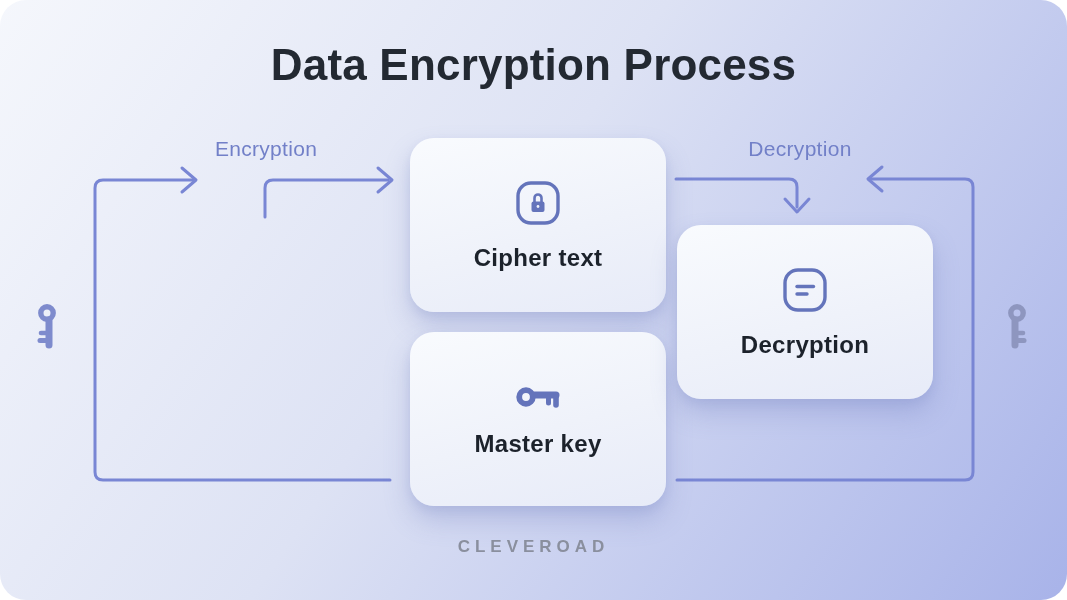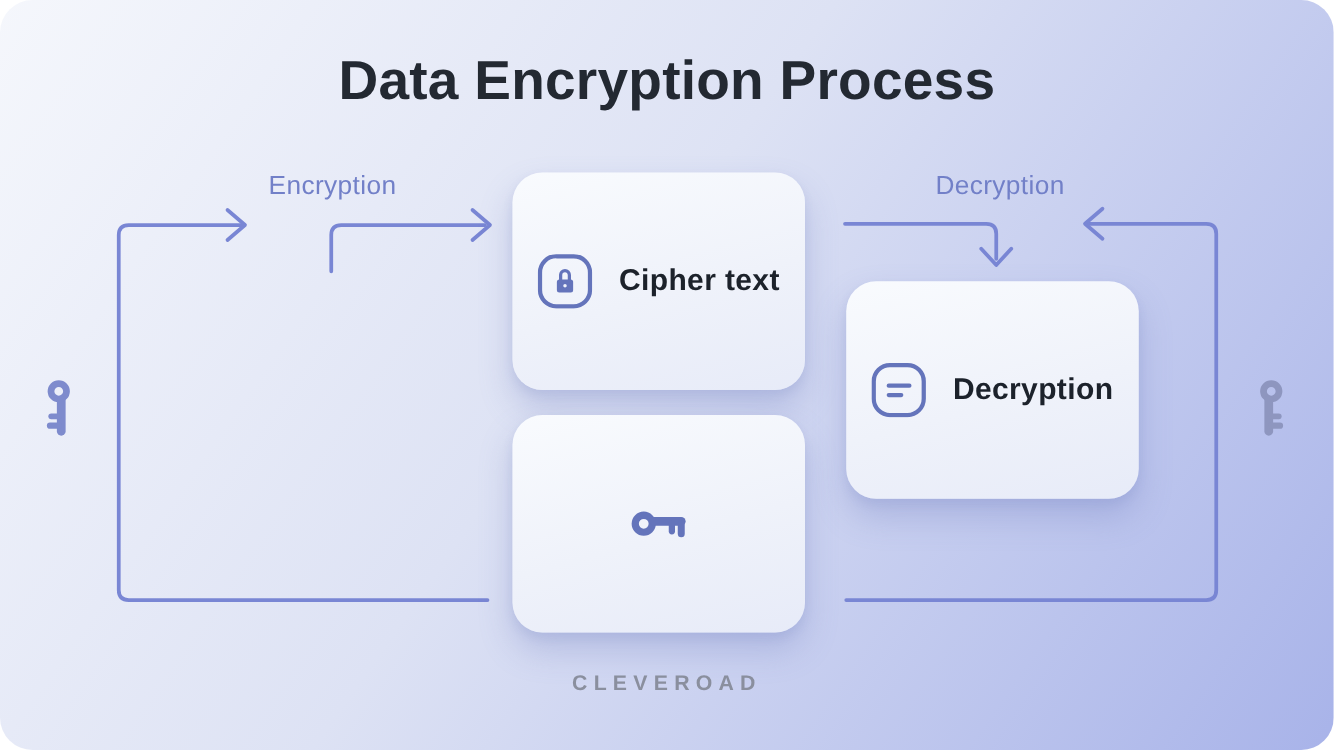--- a/index.html
+++ b/index.html
@@ -27,24 +27,24 @@
     position:absolute;top:40px;left:0;width:100%;margin:0;text-align:center;
     font-size:44px;font-weight:700;letter-spacing:.2px;color:var(--title);
   }
   .stage-label{
     position:absolute;top:137px;transform:translateX(-50%);
     font-size:21px;font-weight:400;letter-spacing:.3px;color:var(--stage-label);
   }
   #encryption-label{left:266px}
   #decryption-label{left:800px}
   .node{
-    position:absolute;width:234px;height:174px;border-radius:24px;
+    position:absolute;width:256px;height:174px;border-radius:24px;
     background:linear-gradient(165deg,#f9fbfe 0%,var(--node-bg) 55%,#e7ebf8 100%);
     box-shadow:0 14px 26px rgba(109,123,190,.30),0 4px 8px rgba(109,123,190,.12);
-    display:flex;align-items:center;justify-content:center;gap:21px;
+    display:flex;flex-direction:column;align-items:center;justify-content:center;gap:21px;
   }
   #node-usual-text{left:143px;top:225px}
   #node-cipher-text{left:410px;top:138px}
   #node-master-key{left:410px;top:332px}
   #node-plaintext{left:677px;top:225px}
   .node-label{
     font-size:24px;font-weight:600;letter-spacing:.3px;color:var(--node-text);line-height:1;
   }
   .node-icon{display:block}
   .icon-stroke{stroke:var(--icon);fill:none;stroke-linecap:round;stroke-linejoin:round}
@@ -93,20 +93,21 @@
     <span class="node-label">Cipher text</span>
   </div>
 
   <div class="node" id="node-master-key">
     <svg class="node-icon" width="46" height="28" viewBox="0 0 46 28">
       <circle class="icon-stroke" cx="11" cy="14" r="6.8" stroke-width="5.8"></circle>
       <path class="icon-stroke" d="M19,12 H41" stroke-width="7"></path>
       <path class="icon-stroke" d="M33.5,14 V20" stroke-width="5"></path>
       <path class="icon-stroke" d="M41,14 V22" stroke-width="5.6"></path>
     </svg>
+    <span class="node-label">Master key</span>
   </div>
 
   <div class="node" id="node-plaintext">
     <svg class="node-icon" width="44" height="44" viewBox="0 0 44 44">
       <rect class="icon-stroke" x="2" y="2" width="40" height="40" rx="13" stroke-width="3.4"></rect>
       <path class="icon-stroke" d="M14,18.5 H30.5" stroke-width="3.4"></path>
       <path class="icon-stroke" d="M14,26 H24" stroke-width="3.4"></path>
     </svg>
     <span class="node-label">Decryption</span>
   </div>

